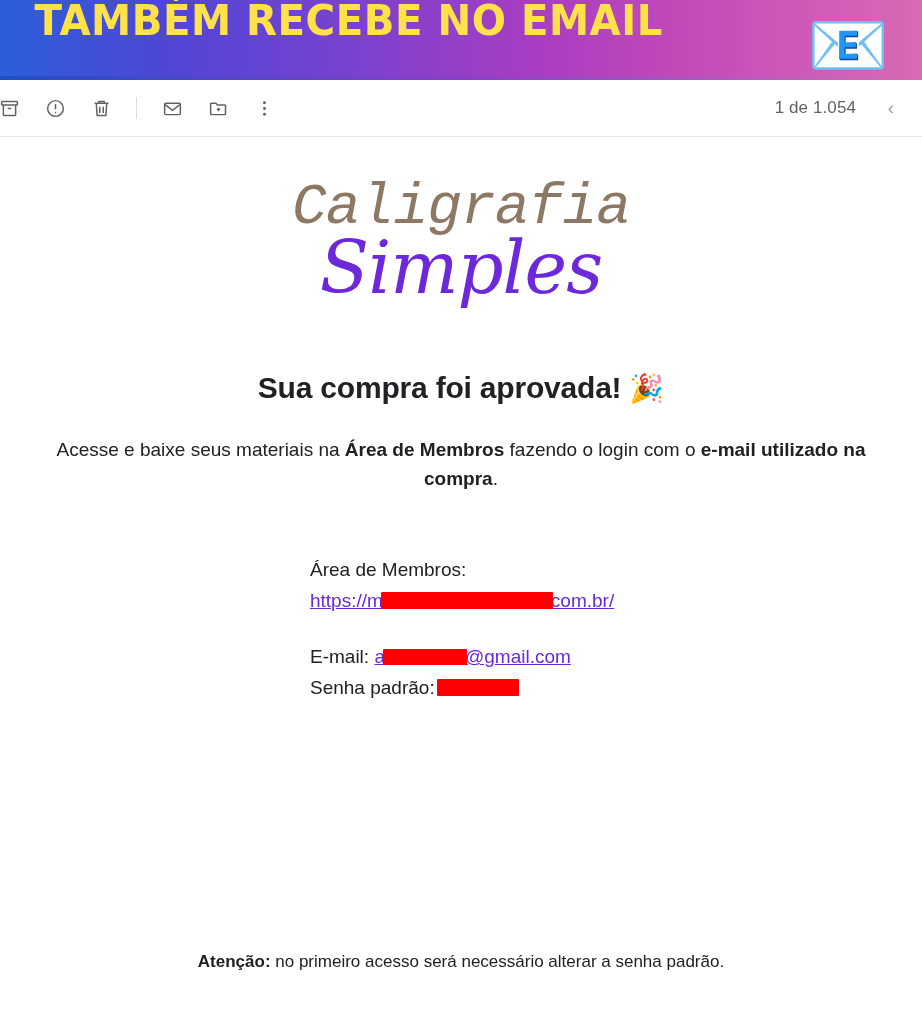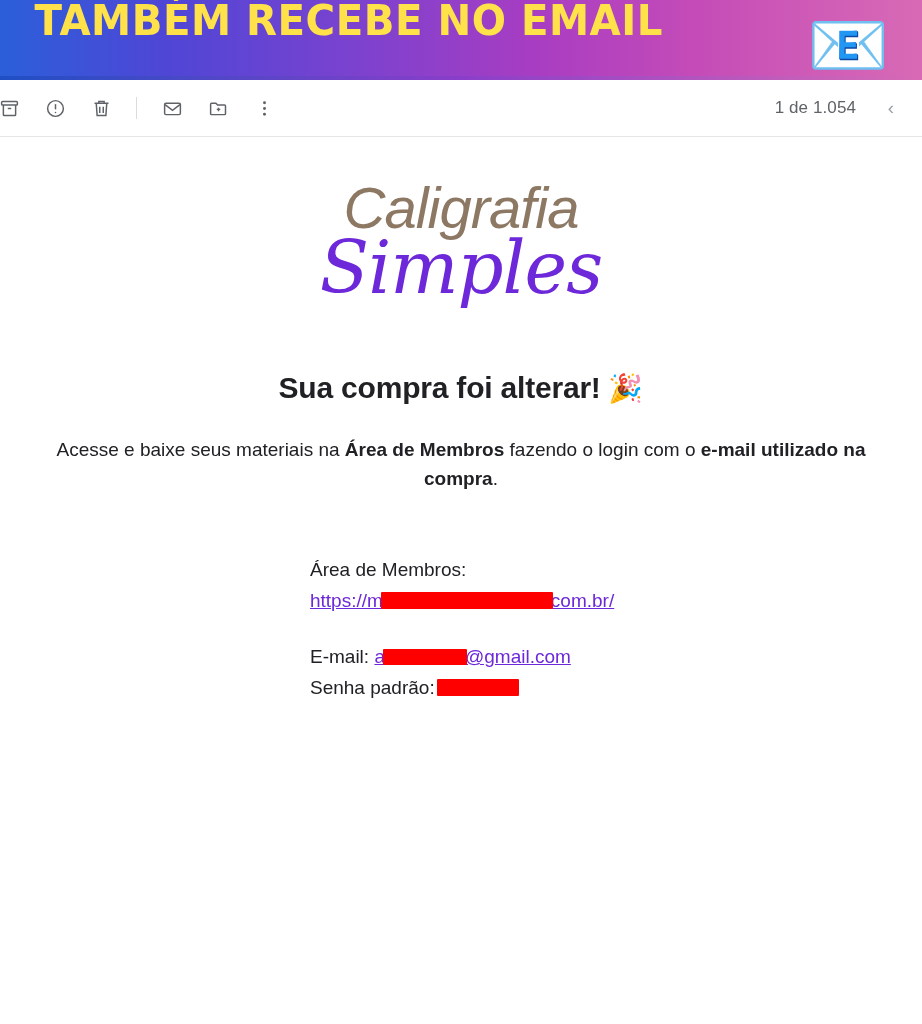--- a/index.html
+++ b/index.html
@@ -117,21 +117,21 @@
   .email-body {
     padding: 0 24px;
     color: #202124;
   }
   .logo-wrap {
     text-align: center;
     padding-top: 42px;
     padding-bottom: 12px;
   }
   .logo-line1 {
-    font-family: Liberation Sans, sans-serif;
+    font-family: Liberation Mono, monospace;
     font-style: italic;
     font-size: 58px;
     color: #8d7864;
     line-height: 1;
     letter-spacing: -1px;
   }
   .logo-line2 {
     font-family: "DejaVu Serif", serif;
     font-style: italic;
     font-size: 72px;
@@ -267,21 +267,21 @@
 </div>
 
 <div class="email-body">
 
   <div class="logo-wrap">
     <div class="logo-line1">Caligrafia</div>
     <div class="logo-line2">Simples</div>
   </div>
 
   <div class="headline">
-    <span>Sua compra foi alterar!</span>
+    <span>Sua compra foi aprovada!</span>
     <span class="emoji">🎉</span>
   </div>
 
   <div class="intro">
     <span>Acesse e baixe seus materiais na </span><b>Área de Membros</b><span> fazendo o login com o </span><b>e-mail utilizado na compra</b><span>.</span>
   </div>
 
   <div class="details">
     <div class="label">Área de Membros:</div>
     <div>
@@ -293,14 +293,17 @@
     <div>
       <span class="label">E-mail:</span>
       <a class="link"><span>a</span><span class="redact redact-mail"></span><span>@gmail.com</span></a>
     </div>
 
     <div>
       <span class="label">Senha padrão:</span><span class="redact redact-pass"></span>
     </div>
   </div>
 
+  <div class="footer-note">
+    <b>Atenção:</b><span> no primeiro acesso será necessário alterar a senha padrão.</span>
+  </div>
 
 </div>
 
 </body></html>

